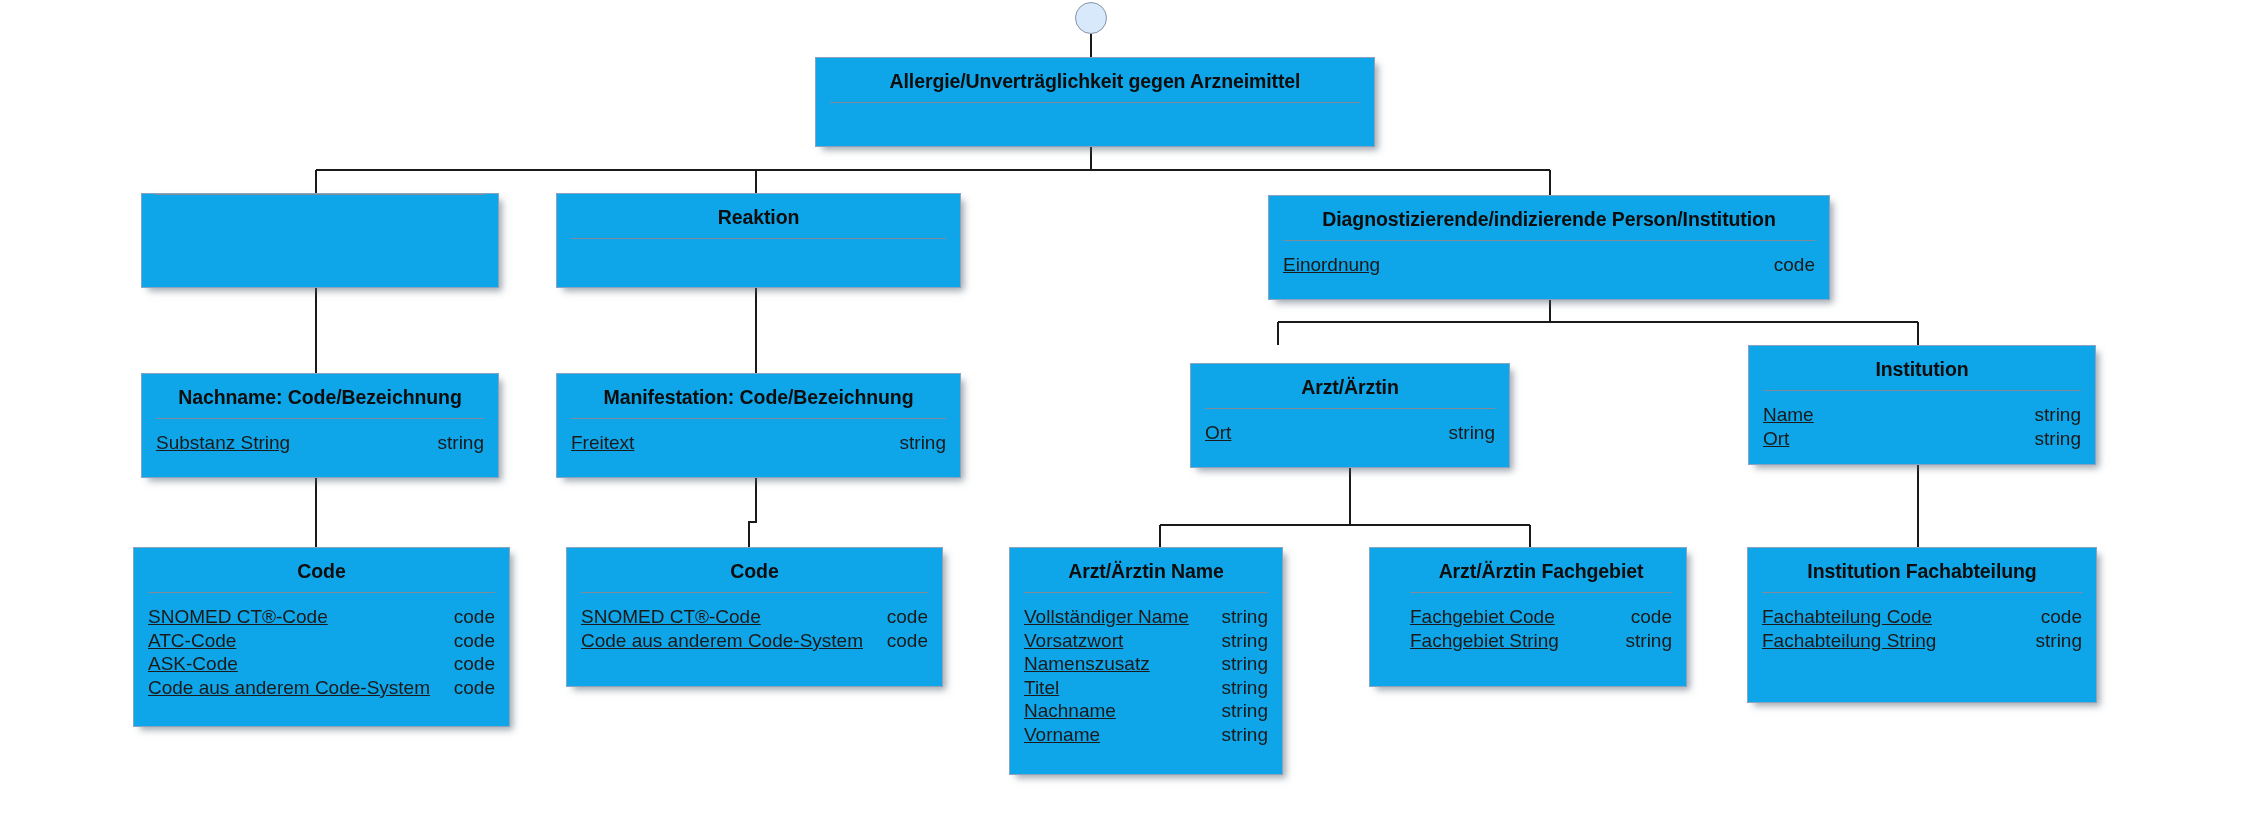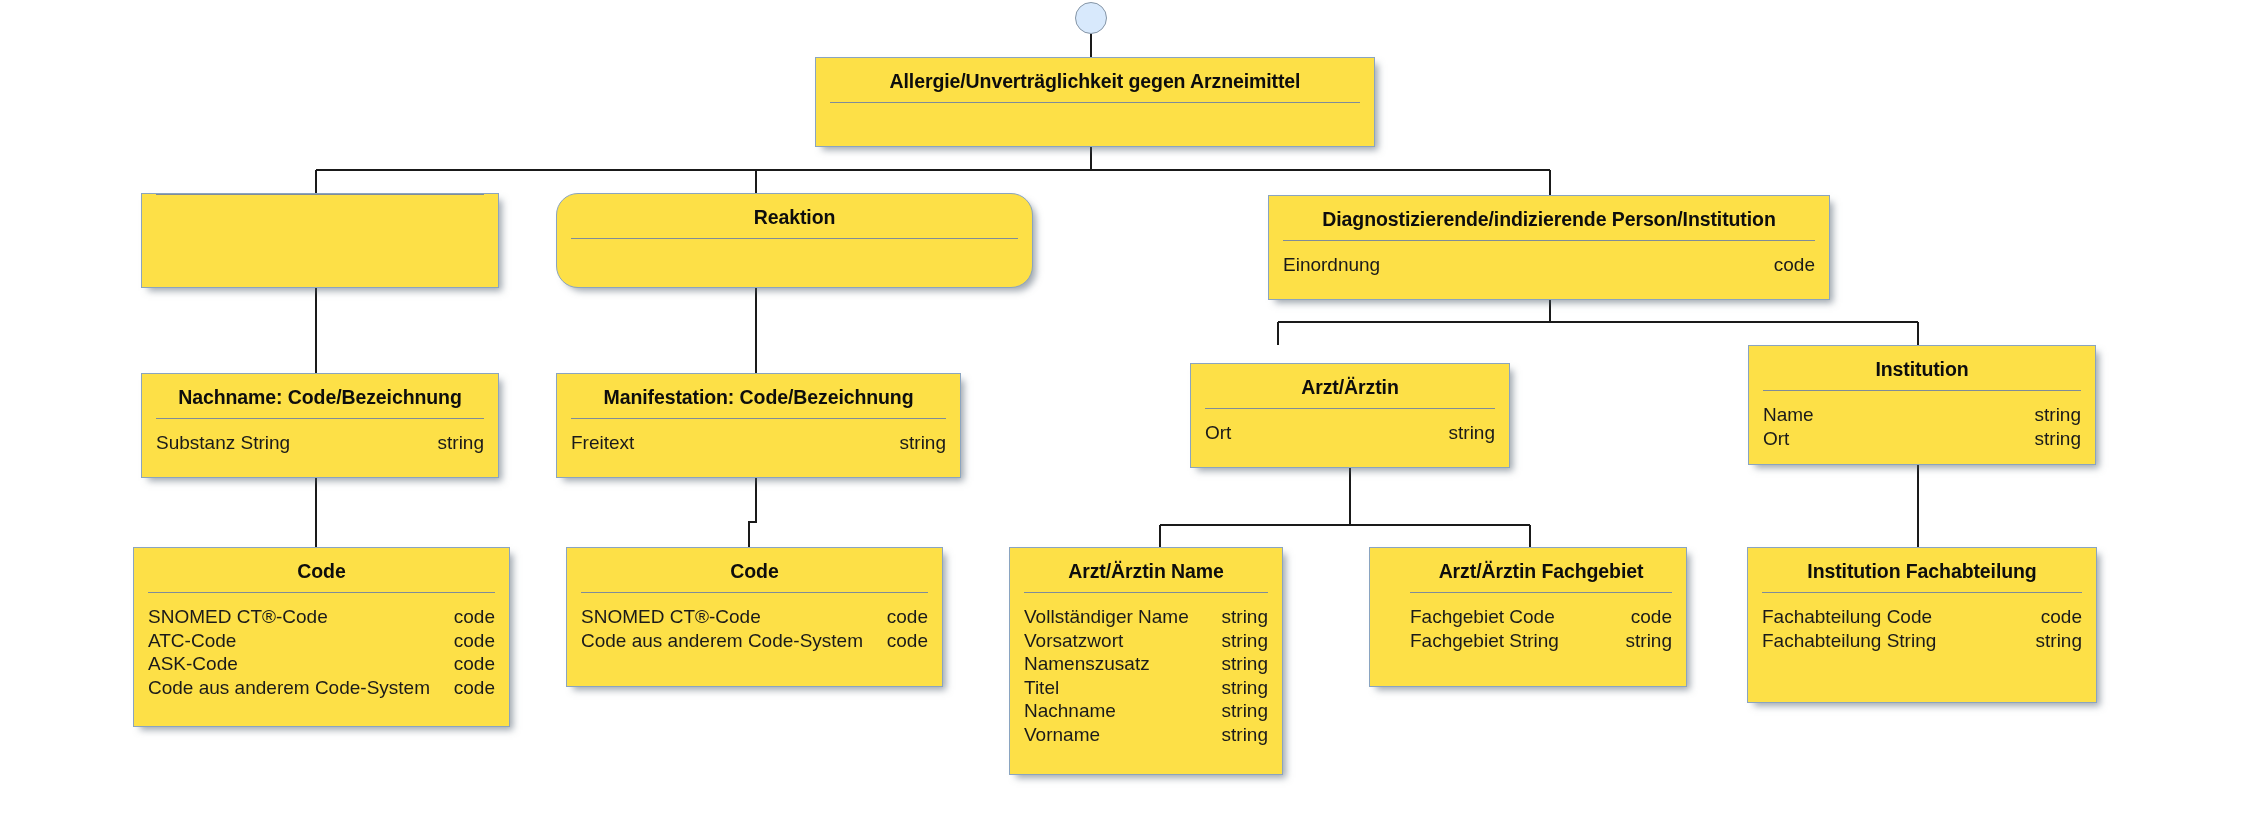--- a/index.html
+++ b/index.html
@@ -22,21 +22,21 @@
   #edges {
     position: absolute;
     left: 0; top: 0;
     width: 2246px;
     height: 826px;
     pointer-events: none;
   }
   .node {
     position: absolute;
     box-sizing: border-box;
-    background: #fde047;
+    background: #0ea5e9;
     border: 1px solid #8aa4c0;
     box-shadow: 5px 5px 7px -2px rgba(80,95,110,0.55);
     padding: 0;
   }
   .node-title {
     text-align: center;
     font-weight: bold;
     font-size: 19.5px;
     color: #0d0d0d;
     letter-spacing: -0.1px;
@@ -59,21 +59,21 @@
   }
   .attr-row {
     display: flex;
     justify-content: space-between;
     align-items: baseline;
     font-size: 19px;
     line-height: 23.5px;
     color: #1a1a1a;
     white-space: nowrap;
   }
-  .attr-name { text-align: center; }
+  .attr-name { text-align: center; text-decoration: underline; }
   .attr-type { text-align: right; padding-left: 18px; }
 
   .root-dot {
     position: absolute;
     width: 32px;
     height: 32px;
     border-radius: 50%;
     background: #d8e9fc;
     border: 1px solid #8595a6;
     box-sizing: border-box;
@@ -122,21 +122,21 @@
   <div id="nodes">
       <div class="node" style="left: 815px; top: 57px; width: 560px; height: 90px;">
         <div class="node-title">Allergie/Unverträglichkeit gegen Arzneimittel</div>
         <div class="node-sep"></div>
         <div class="node-attrs empty"></div>
       </div>
       <div class="node" style="left: 141px; top: 193px; width: 358px; height: 95px;">
         <div class="node-sep"></div>
         <div class="node-attrs empty"></div>
       </div>
-      <div class="node" style="left: 556px; top: 193px; width: 477px; height: 95px; border-radius: 22px;">
+      <div class="node" style="left: 556px; top: 193px; width: 405px; height: 95px;">
         <div class="node-title">Reaktion</div>
         <div class="node-sep"></div>
         <div class="node-attrs empty"></div>
       </div>
       <div class="node" style="left: 1268px; top: 195px; width: 562px; height: 105px;">
         <div class="node-title">Diagnostizierende/indizierende Person/Institution</div>
         <div class="node-sep"></div>
         <div class="node-attrs">
           <div class="attr-row">
             <span class="attr-name">Einordnung</span>

